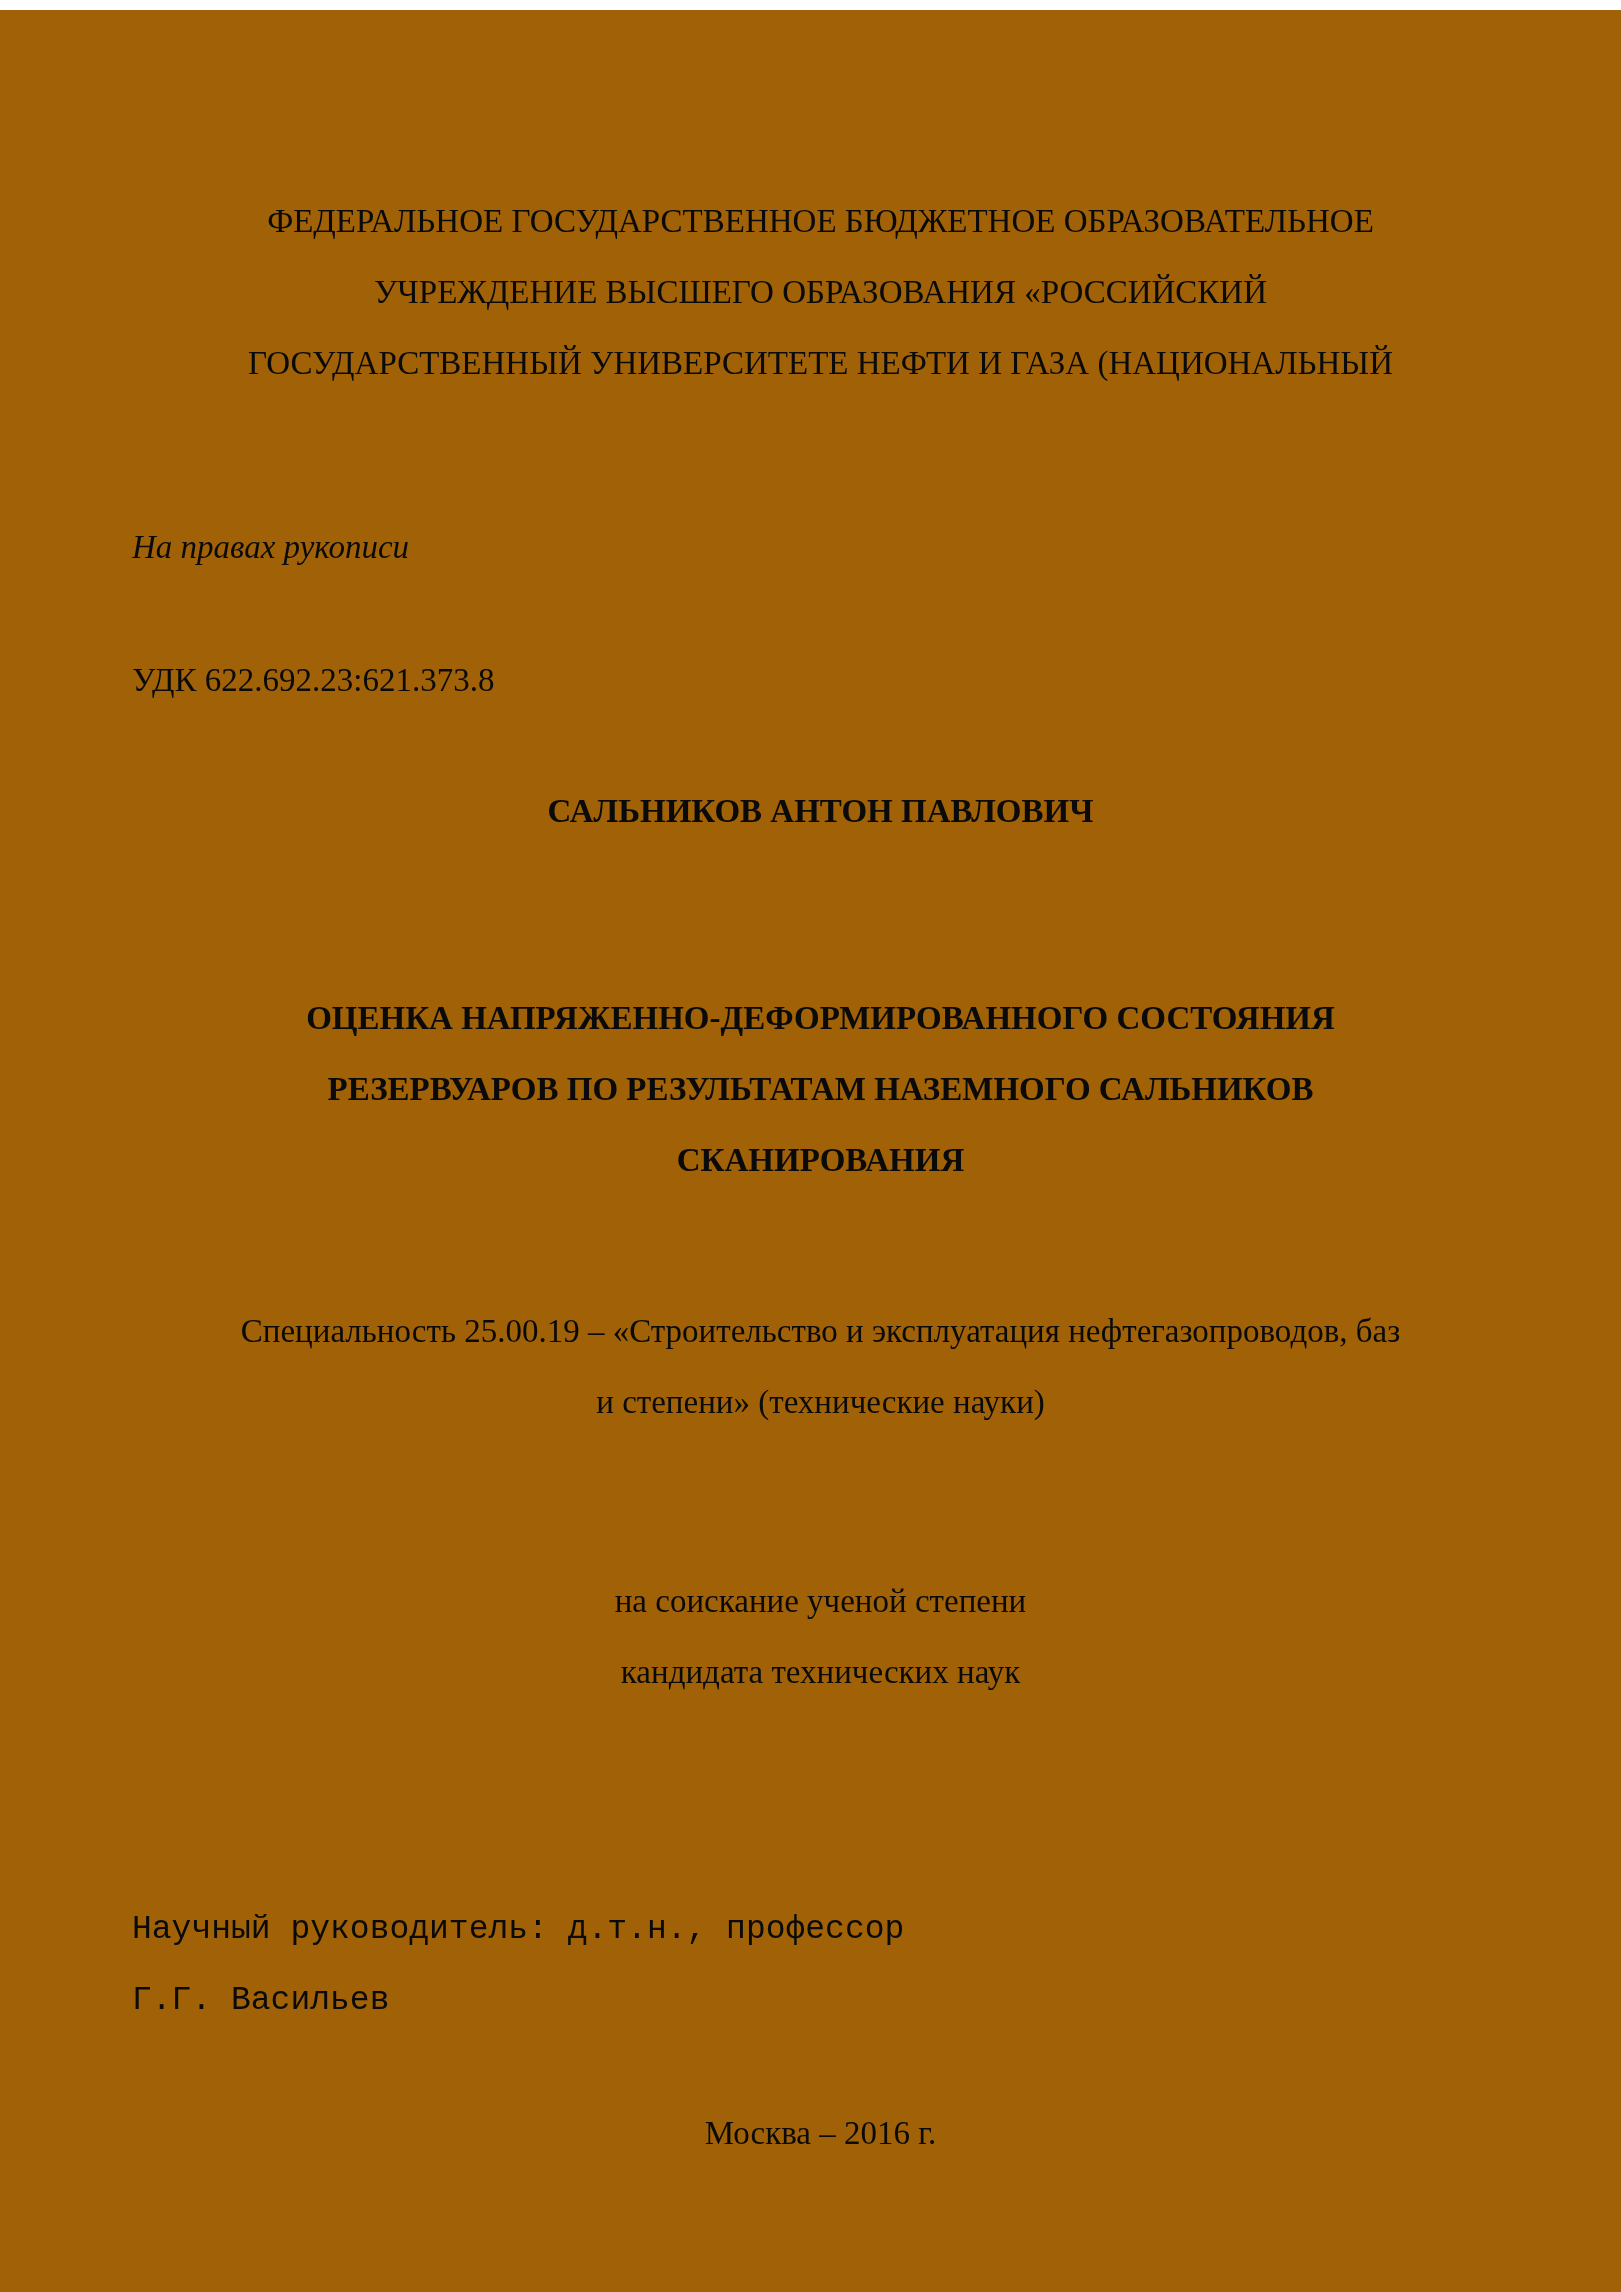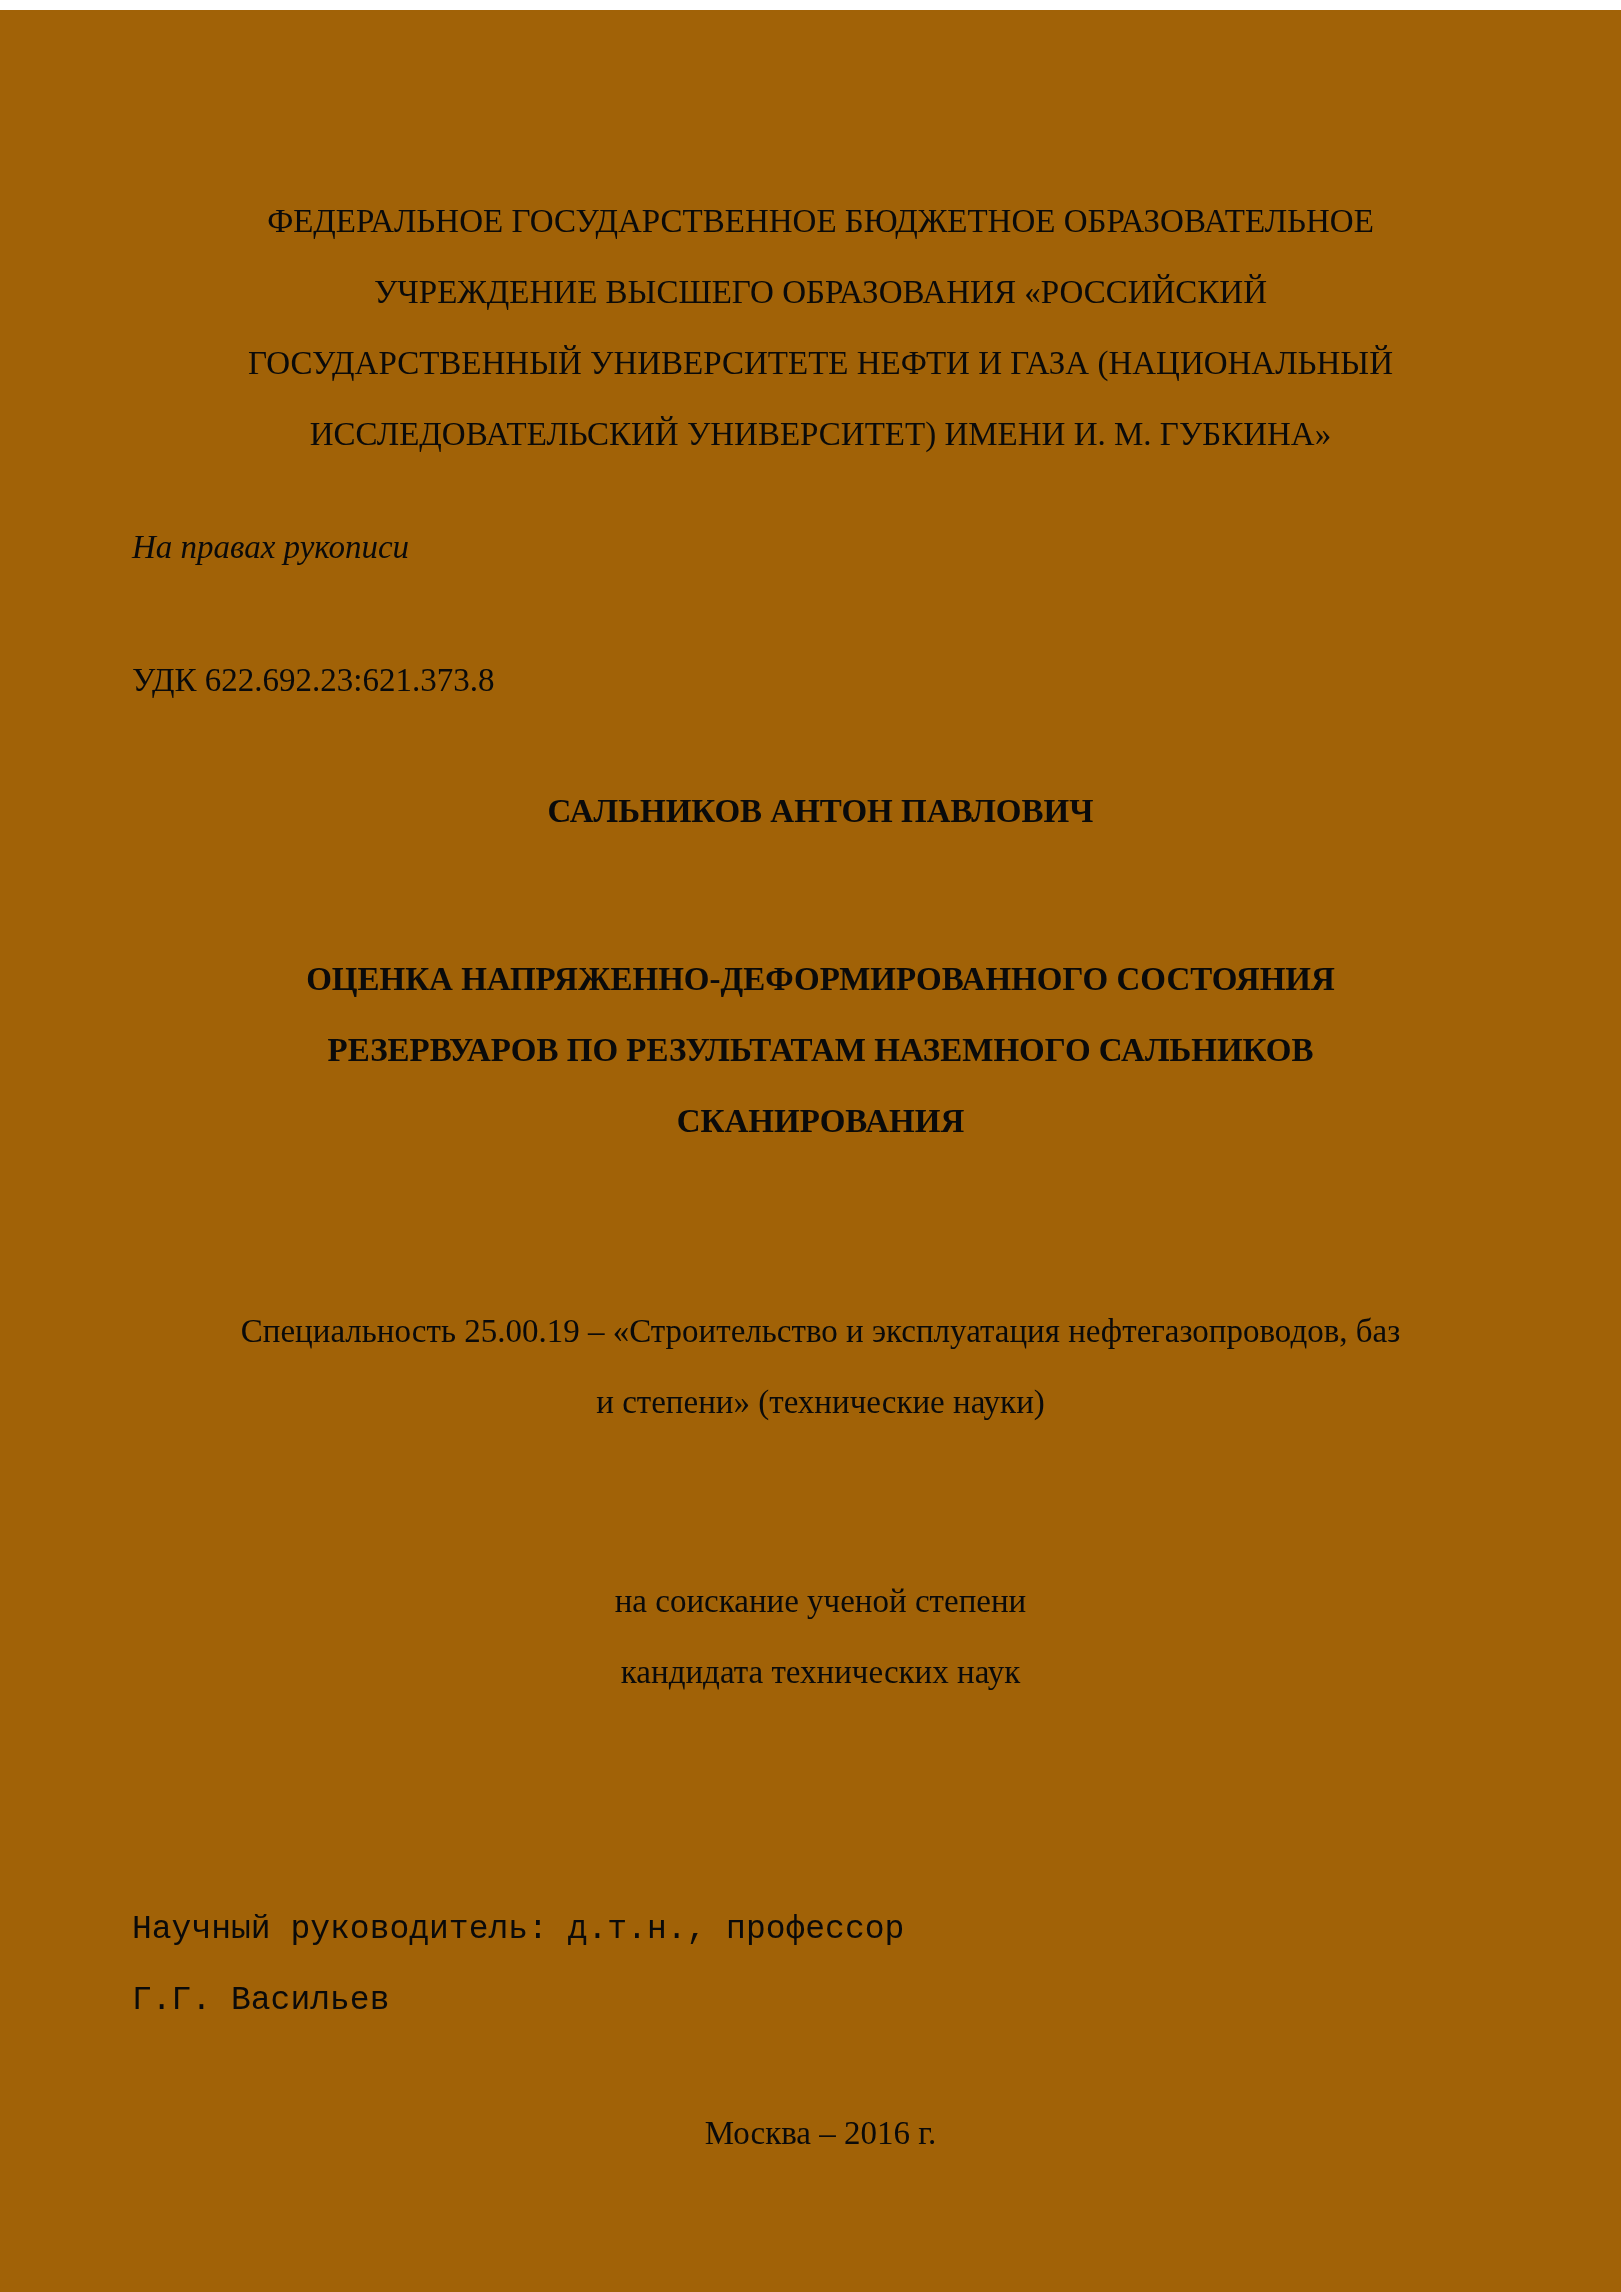--- a/index.html
+++ b/index.html
@@ -32,30 +32,29 @@
 </style>
 </head>
 <body>
 
 <div class="page">
 
   <div class="block center" style="top: 176px;">
     <div class="line">ФЕДЕРАЛЬНОЕ ГОСУДАРСТВЕННОЕ БЮДЖЕТНОЕ ОБРАЗОВАТЕЛЬНОЕ</div>
     <div class="line">УЧРЕЖДЕНИЕ ВЫСШЕГО ОБРАЗОВАНИЯ «РОССИЙСКИЙ</div>
     <div class="line">ГОСУДАРСТВЕННЫЙ УНИВЕРСИТЕТЕ НЕФТИ И ГАЗА (НАЦИОНАЛЬНЫЙ</div>
-    <div class="line">ИССЛЕДОВАТЕЛЬСКИЙ УНИВЕРСИТЕТ) ИМЕНИ И. М. ГУБКИНА»</div>
   </div>
 
   <div class="block right italic" style="top: 502px;">На правах рукописи</div>
 
   <div class="block right" style="top: 635px;">УДК 622.692.23:621.373.8</div>
 
   <div class="block center bold" style="top: 766px;">САЛЬНИКОВ АНТОН ПАВЛОВИЧ</div>
 
-  <div class="block center bold" style="top: 934px;">
+  <div class="block center bold" style="top: 973px;">
     <div class="line">ОЦЕНКА НАПРЯЖЕННО-ДЕФОРМИРОВАННОГО СОСТОЯНИЯ</div>
     <div class="line">РЕЗЕРВУАРОВ ПО РЕЗУЛЬТАТАМ НАЗЕМНОГО САЛЬНИКОВ</div>
     <div class="line">СКАНИРОВАНИЯ</div>
   </div>
 
   <div class="block center" style="top: 1286px;">
     <div class="line">Специальность 25.00.19 – «Строительство и эксплуатация нефтегазопроводов, баз</div>
     <div class="line">и степени» (технические науки)</div>
   </div>
 

